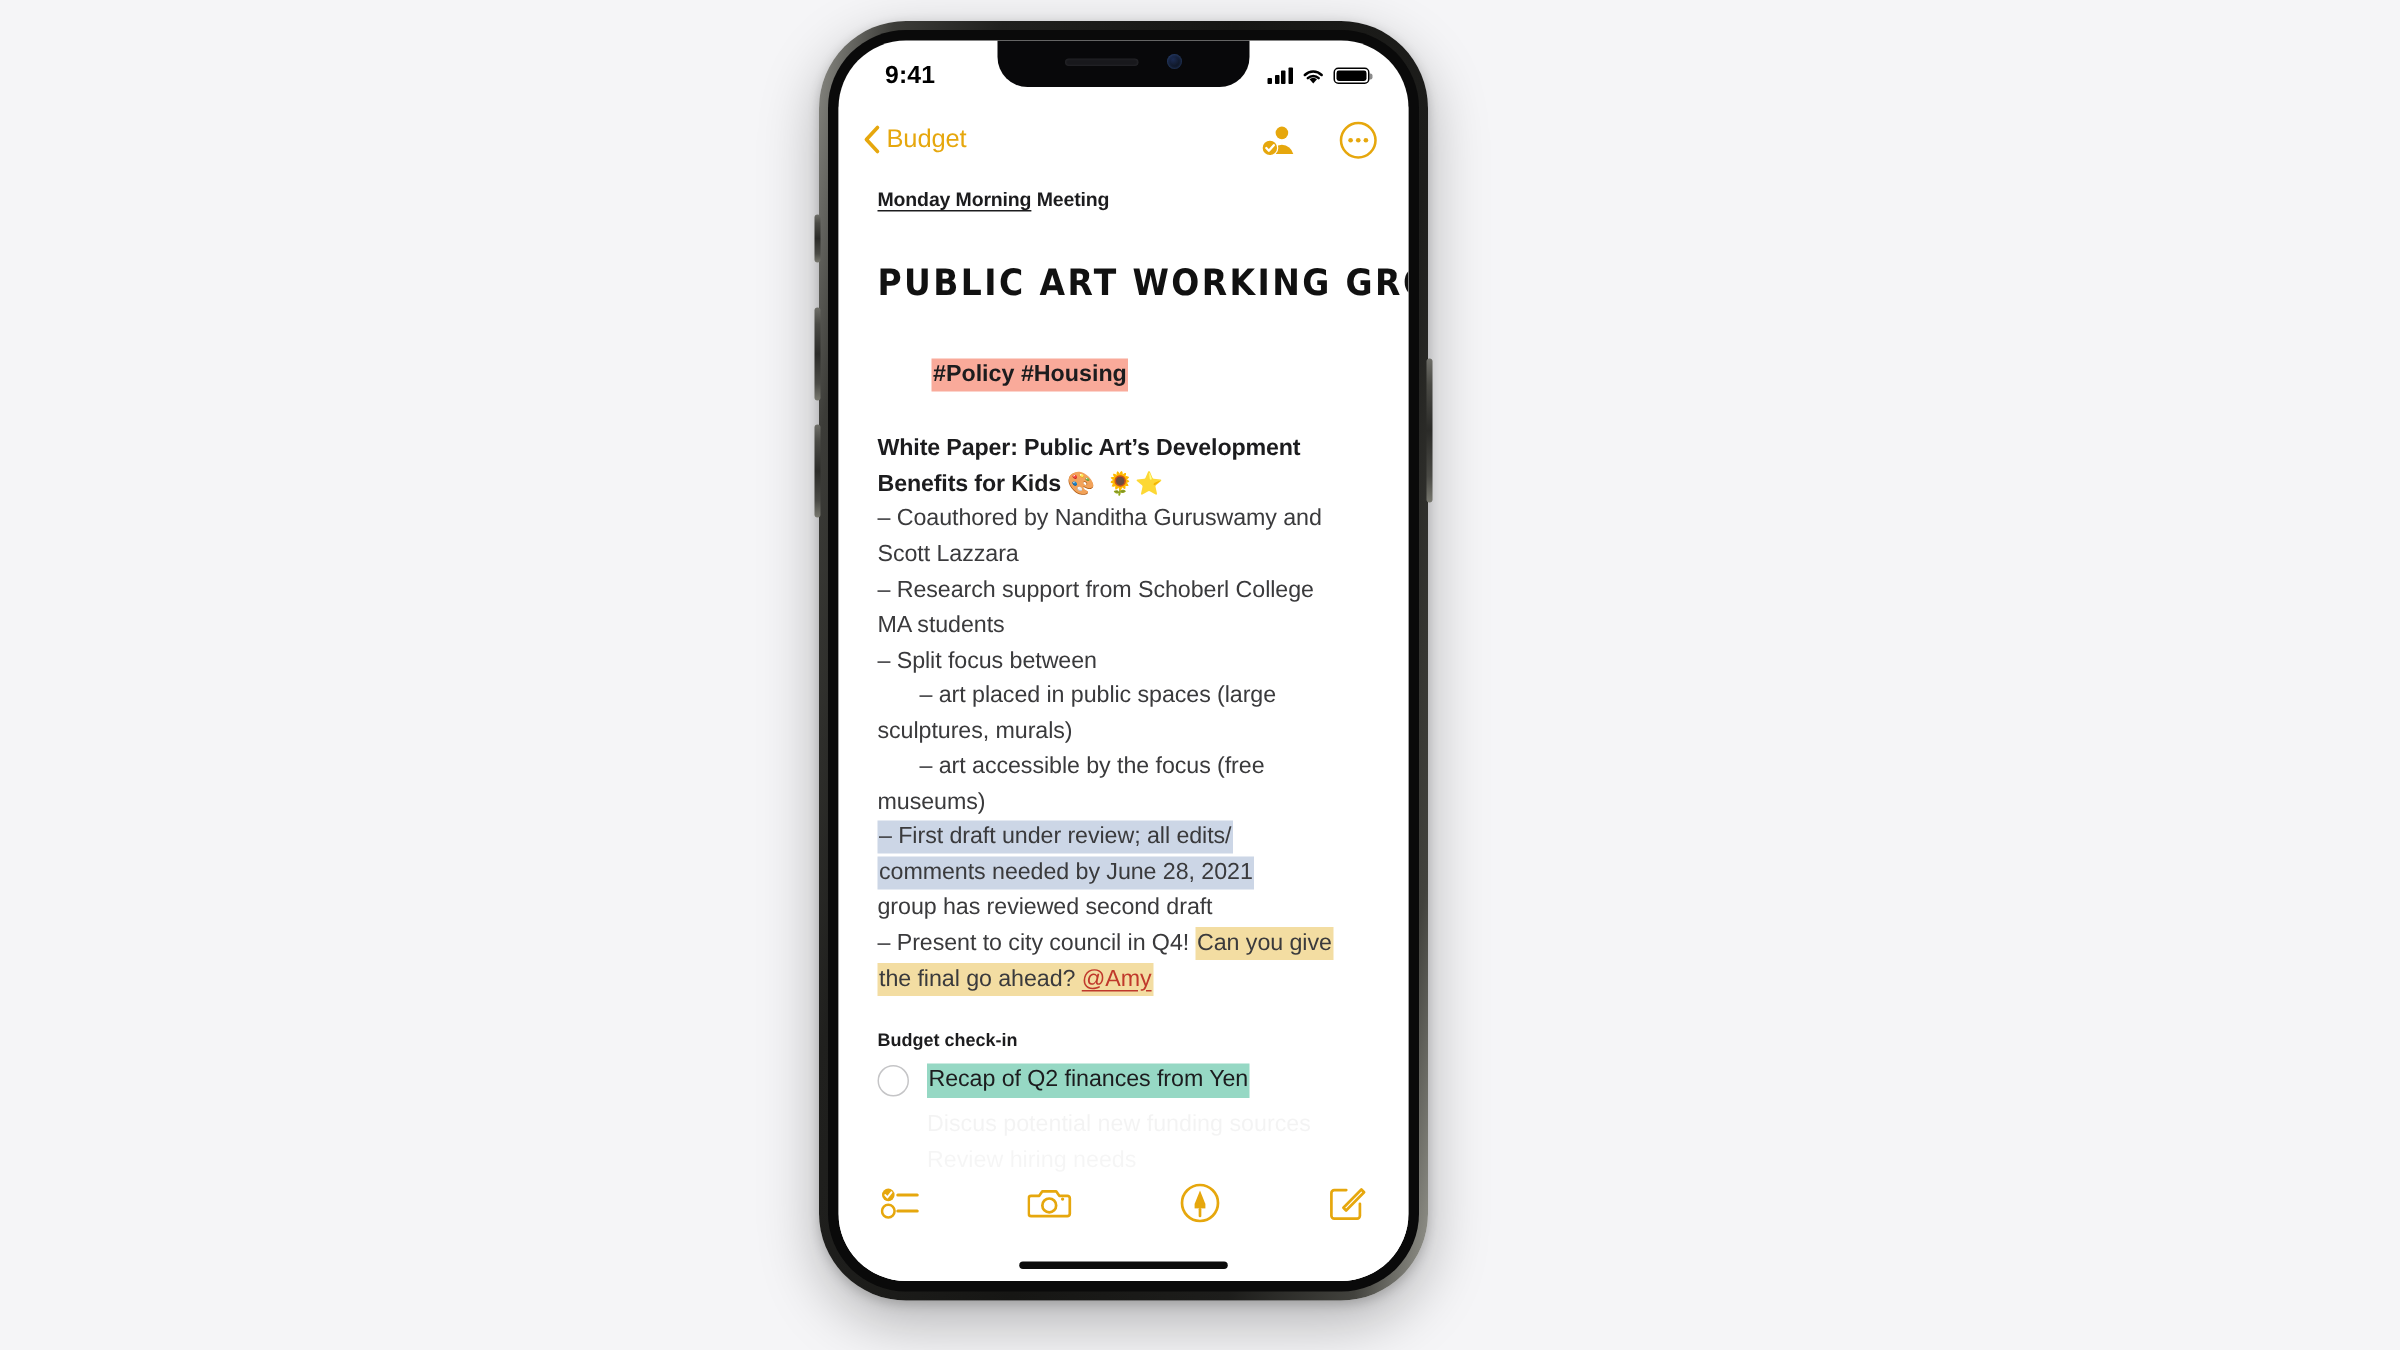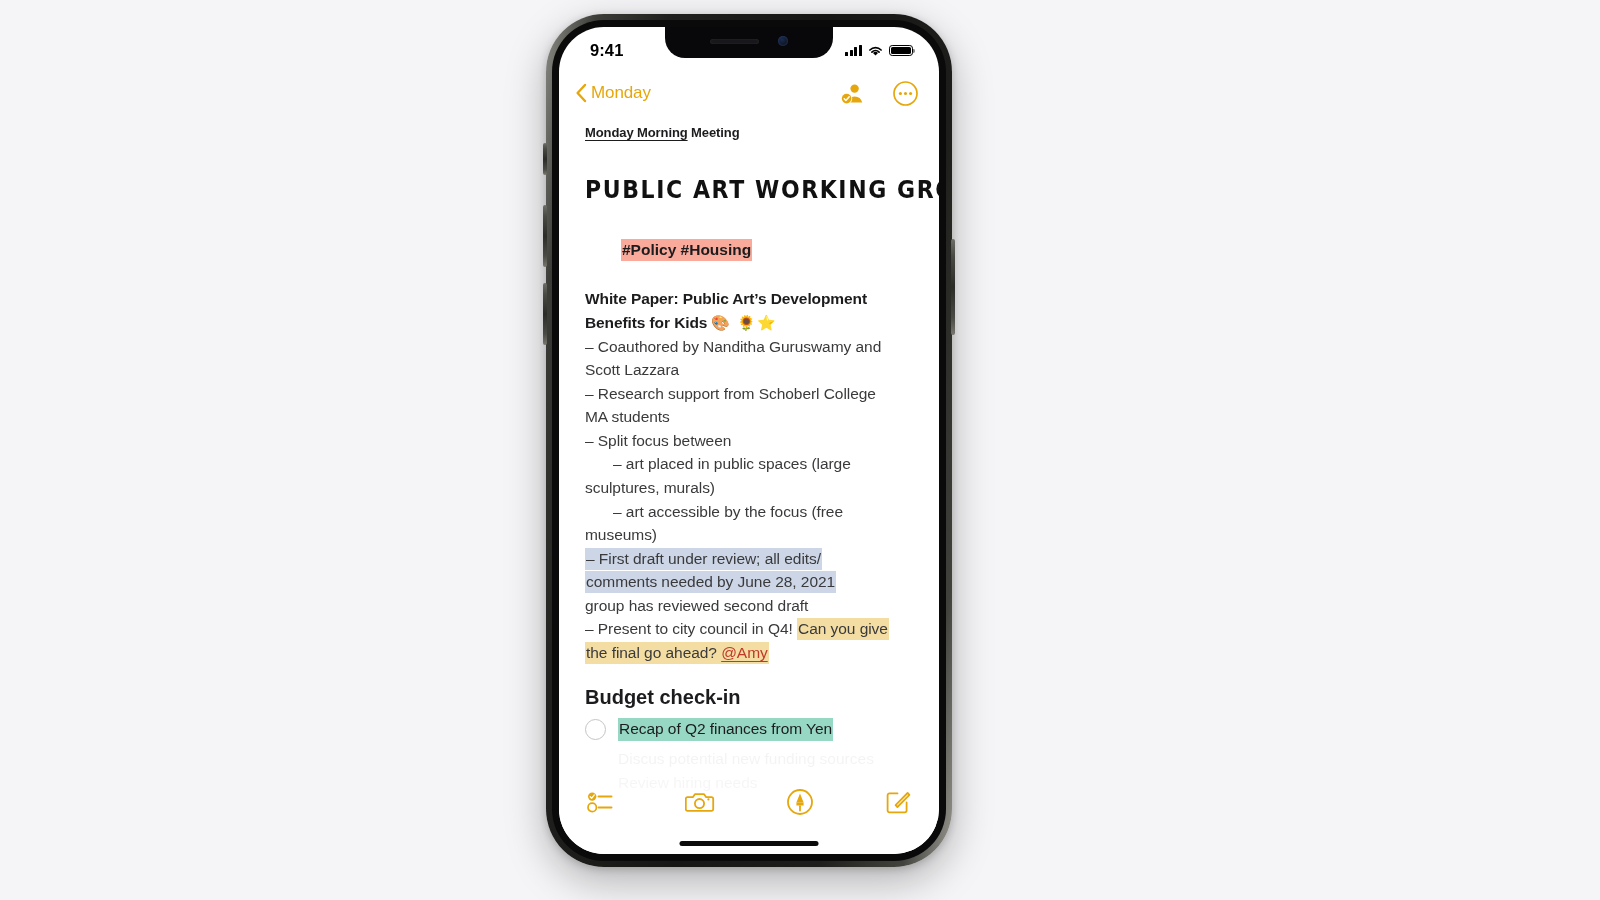--- a/index.html
+++ b/index.html
@@ -281,21 +281,21 @@
   .emoji { font-family: "DejaVu Sans", sans-serif; font-size: 15px; letter-spacing: 1px; }
 
   .mention {
     color: #c0392b;
     text-decoration: underline;
     text-underline-offset: 2.5px;
     cursor: pointer;
   }
 
   .section-head {
-    font-size: 20px;
+    font-size: 12px;
     font-weight: bold;
     color: #1c1c1e;
     margin-top: 22px;
     margin-bottom: 9px;
   }
 
   .check-row {
     display: flex;
     align-items: center;
     gap: 12px;
@@ -397,21 +397,21 @@
             <div class="battery-fill"></div>
           </div>
         </div>
       </div>
 
       <div class="navbar">
         <div class="back-btn">
           <svg width="12" height="20" viewBox="0 0 12 20">
             <path d="M10 2 L2.6 10 L10 18" stroke="#e6a70d" stroke-width="2.4" fill="none" stroke-linecap="round" stroke-linejoin="round"></path>
           </svg>
-          <span class="back-label">Monday</span>
+          <span class="back-label">Budget</span>
         </div>
         <div class="nav-actions">
           <svg class="nav-icon" width="27" height="27" viewBox="0 0 27 27">
             <circle cx="15.6" cy="8.6" r="4.2" fill="#e6a70d"></circle>
             <path d="M8.0 22.6 a7.8 7.8 0 0 1 15.2 0 Z" fill="#e6a70d"></path>
             <circle cx="7.6" cy="18.6" r="5.6" fill="#fff"></circle>
             <circle cx="7.6" cy="18.6" r="4.8" fill="#e6a70d"></circle>
             <path d="M5.2 18.7 L6.9 20.5 L10.2 16.8" stroke="#fff" stroke-width="1.5" fill="none" stroke-linecap="round" stroke-linejoin="round"></path>
           </svg>
           <svg class="nav-icon" width="27" height="27" viewBox="0 0 27 27">

